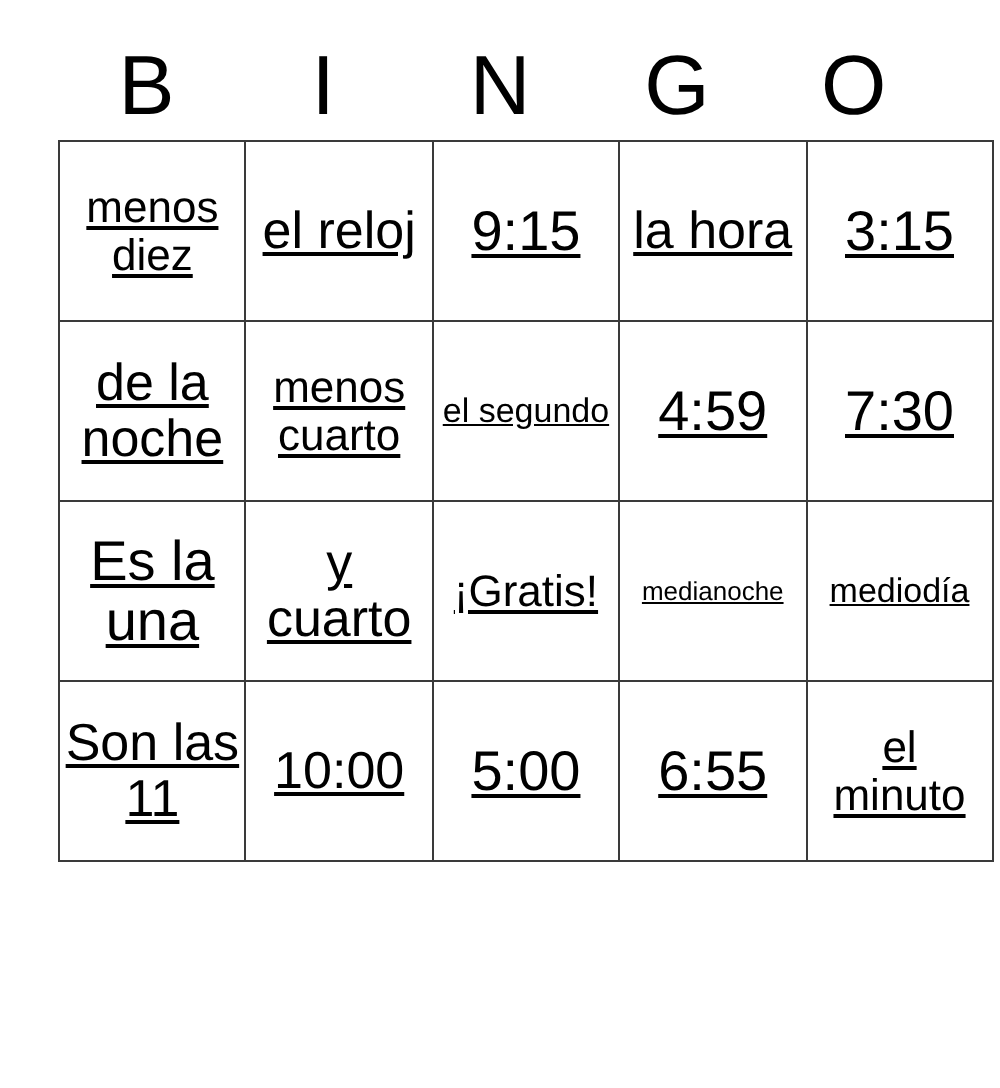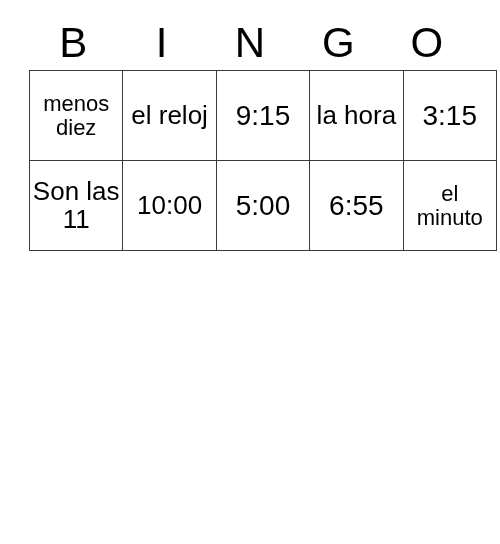--- a/index.html
+++ b/index.html
@@ -51,20 +51,21 @@
     border: 1px solid #3a3a3a;
     text-align: center;
     vertical-align: middle;
     padding: 0 2px;
     overflow: hidden;
   }
   .cell-text {
     display: block;
     line-height: 1.05;
     word-wrap: break-word;
+    text-decoration: underline;
   }
   
   .sz-xl  { font-size: 28px; }
   .sz-lg  { font-size: 26px; }
   .sz-md  { font-size: 22px; }
   .sz-sm  { font-size: 17px; }
   .sz-xs  { font-size: 13px; }
 </style>
 </head>
 <body>
@@ -93,20 +94,54 @@
           </td>
         <td>
             <span class="cell-text sz-lg">la hora</span>
           </td>
         <td>
             <span class="cell-text sz-xl">3:15</span>
           </td>
       </tr>
       <tr>
         <td>
+            <span class="cell-text sz-lg">de la noche</span>
+          </td>
+        <td>
+            <span class="cell-text sz-md">menos cuarto</span>
+          </td>
+        <td>
+            <span class="cell-text sz-sm">el segundo</span>
+          </td>
+        <td>
+            <span class="cell-text sz-xl">4:59</span>
+          </td>
+        <td>
+            <span class="cell-text sz-xl">7:30</span>
+          </td>
+      </tr>
+      <tr>
+        <td>
+            <span class="cell-text sz-xl">Es la una</span>
+          </td>
+        <td>
+            <span class="cell-text sz-lg">y cuarto</span>
+          </td>
+        <td>
+            <span class="cell-text sz-md">¡Gratis!</span>
+          </td>
+        <td>
+            <span class="cell-text sz-xs">medianoche</span>
+          </td>
+        <td>
+            <span class="cell-text sz-sm">mediodía</span>
+          </td>
+      </tr>
+      <tr>
+        <td>
             <span class="cell-text sz-lg">Son las 11</span>
           </td>
         <td>
             <span class="cell-text sz-lg">10:00</span>
           </td>
         <td>
             <span class="cell-text sz-xl">5:00</span>
           </td>
         <td>
             <span class="cell-text sz-xl">6:55</span>

